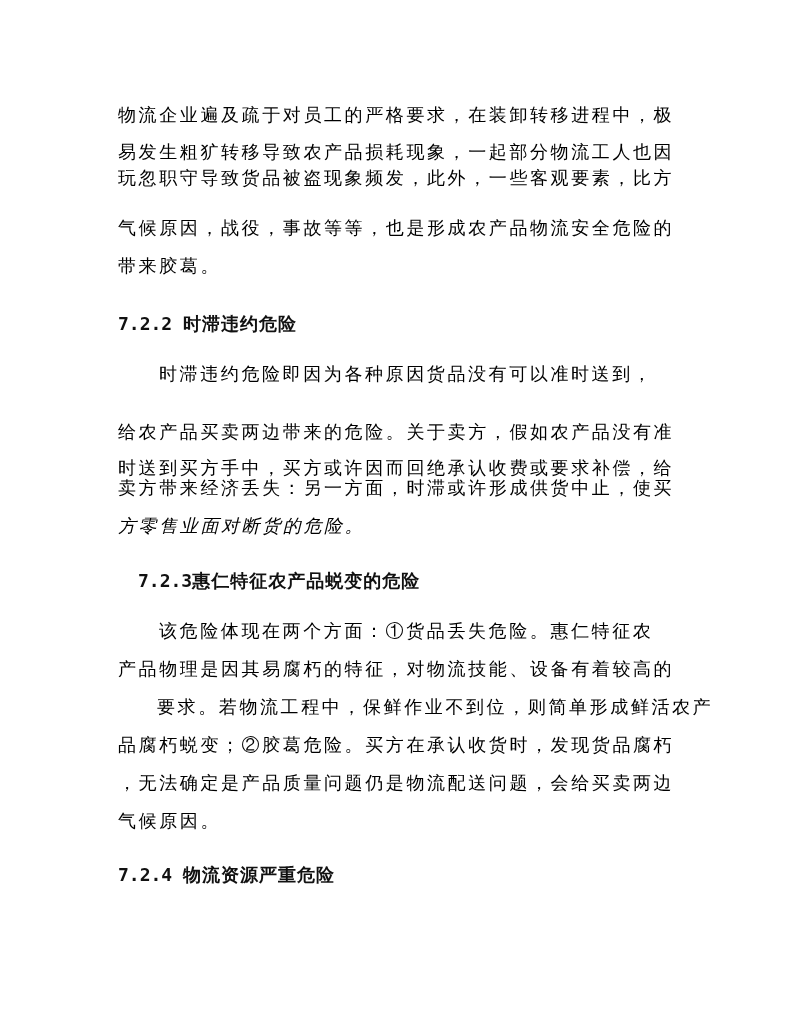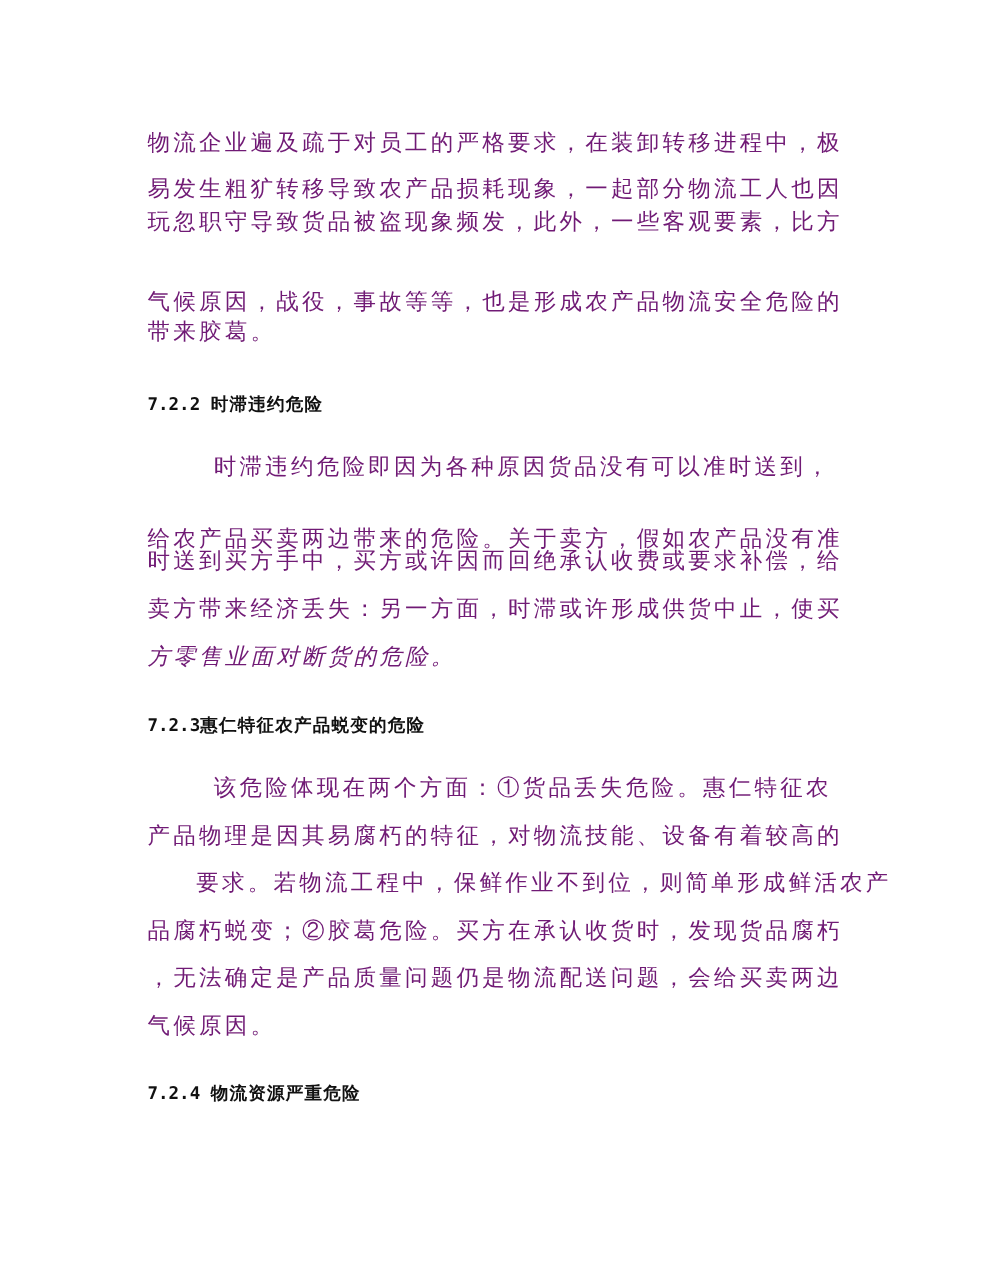--- a/index.html
+++ b/index.html
@@ -21,70 +21,69 @@
     top: 0;
     width: 560px;
   }
   .line {
     position: absolute;
     left: 0;
     white-space: nowrap;
     font-size: 18px;
     line-height: 22px;
     letter-spacing: 2.6px;
-    color: #701a75;
+    color: #000000;
   }
   .line.indent {
     left: 41px;
-    margin-left: 12px;
   }
   .heading {
     position: absolute;
     left: 0;
     white-space: nowrap;
     font-family: "DejaVu Sans Mono", "Liberation Mono", monospace;
     font-weight: bold;
-    font-size: 14px;
+    font-size: 18px;
     line-height: 22px;
     color: #111;
   }
   .heading .h-num {
     letter-spacing: 0px;
   }
   .heading .h-text {
     font-family: "DejaVu Sans", "Liberation Sans", sans-serif;
     letter-spacing: 1px;
   }
 </style>
 </head>
 <body>
 
 <div class="page">
 
   <div>
     <div class="line" style="top:104px;">物流企业遍及疏于对员工的严格要求，在装卸转移进程中，极</div>
     <div class="line" style="top:141px;text-align:right;">易发生粗犷转移导致农产品损耗现象，一起部分物流工人也因</div>
     <div class="line" style="top:167px;">玩忽职守导致货品被盗现象频发，此外，一些客观要素，比方</div>
-    <div class="line" style="top:231px;">气候原因，战役，事故等等，也是形成农产品物流安全危险的</div>
+    <div class="line" style="top:217px;">气候原因，战役，事故等等，也是形成农产品物流安全危险的</div>
     <div class="line" style="top:255px;">带来胶葛。</div>
   </div>
 
   <div class="heading" style="top:313px;">
     <span class="h-num">7.2.2</span>
     <span class="h-text">时滞违约危险</span>
   </div>
   <div>
     <div class="line indent" style="top:363px;">时滞违约危险即因为各种原因货品没有可以准时送到，</div>
     <div class="line" style="top:421px;">给农产品买卖两边带来的危险。关于卖方，假如农产品没有准</div>
-    <div class="line" style="top:439px;font-family:Liberation Mono, monospace;">时送到买方手中，买方或许因而回绝承认收费或要求补偿，给</div>
+    <div class="line" style="top:457px;">时送到买方手中，买方或许因而回绝承认收费或要求补偿，给</div>
     <div class="line" style="top:477px;text-align:right;">卖方带来经济丢失：另一方面，时滞或许形成供货中止，使买</div>
     <div class="line" style="top:515px;font-style:italic;">方零售业面对断货的危险。</div>
   </div>
 
-  <div class="heading" style="top:570px;">
+  <div class="heading" style="top:570px;margin-left:20px;">
     <span class="h-num">7.2.3</span><span class="h-text">惠仁特征农产品蜕变的危险</span>
   </div>
   <div>
     <div class="line indent" style="top:620px;">该危险体现在两个方面：①货品丢失危险。惠仁特征农</div>
     <div class="line" style="top:658px;">产品物理是因其易腐朽的特征，对物流技能、设备有着较高的</div>
     <div class="line" style="top:696px;margin-left:39px;">要求。若物流工程中，保鲜作业不到位，则简单形成鲜活农产</div>
     <div class="line" style="top:734px;">品腐朽蜕变；②胶葛危险。买方在承认收货时，发现货品腐朽</div>
     <div class="line" style="top:772px;">，无法确定是产品质量问题仍是物流配送问题，会给买卖两边</div>
     <div class="line" style="top:810px;">气候原因。</div>
   </div>

